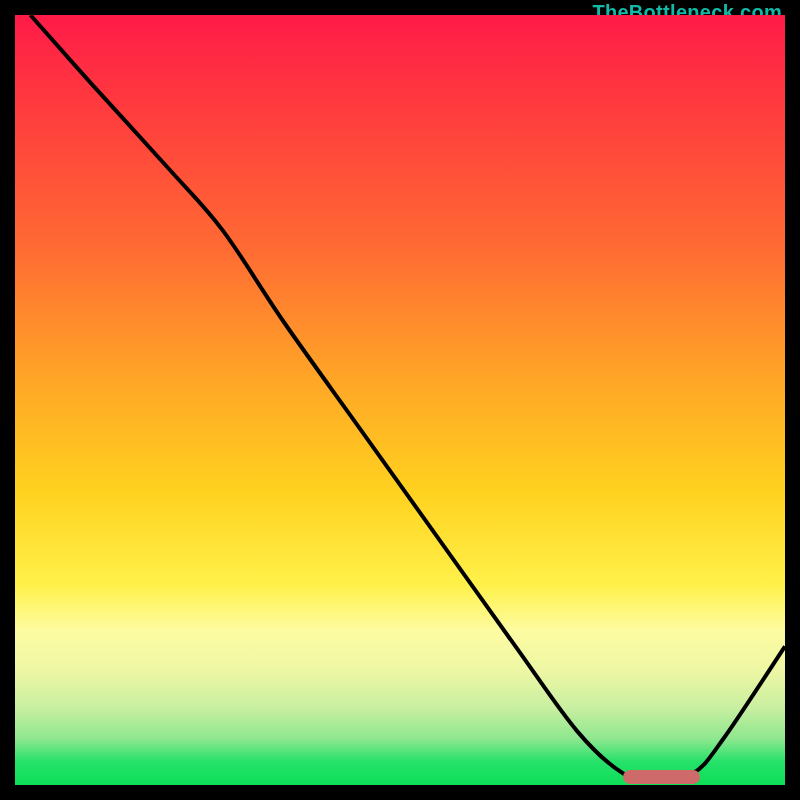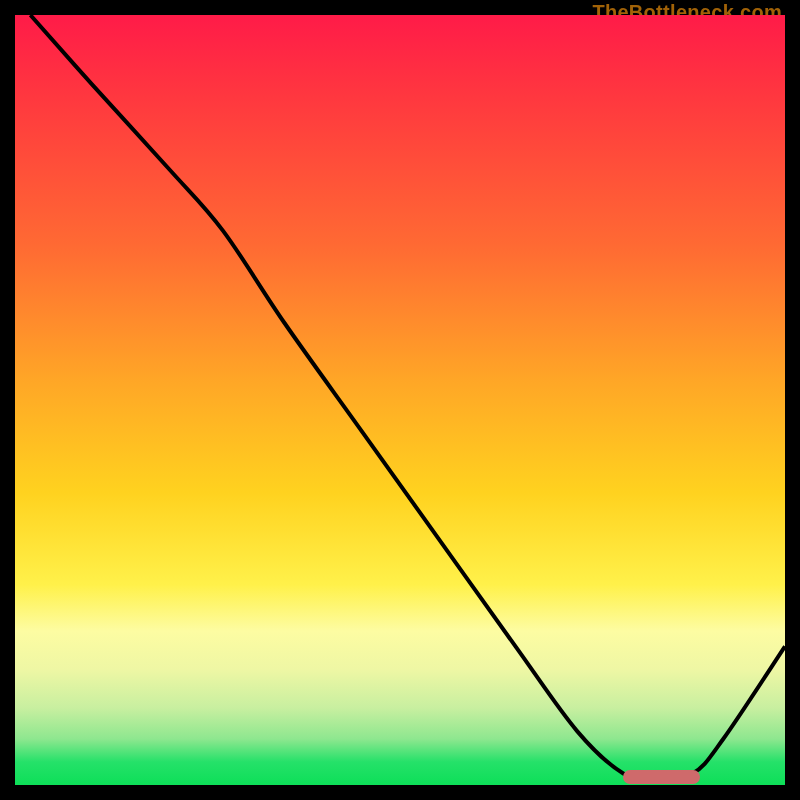--- a/index.html
+++ b/index.html
@@ -41,21 +41,21 @@
         #0ddf58 100%
       );
   }
   .watermark {
     position: absolute;
     top: -14px;
     right: 3px;
     font-family: Arial, Helvetica, sans-serif;
     font-size: 20px;
     font-weight: bold;
-    color: #a16207;
+    color: #14b8a6;
     letter-spacing: 0.3px;
   }
   svg.curve {
     position: absolute;
     left: 0;
     top: 0;
     width: 770px;
     height: 770px;
     overflow: visible;
   }

